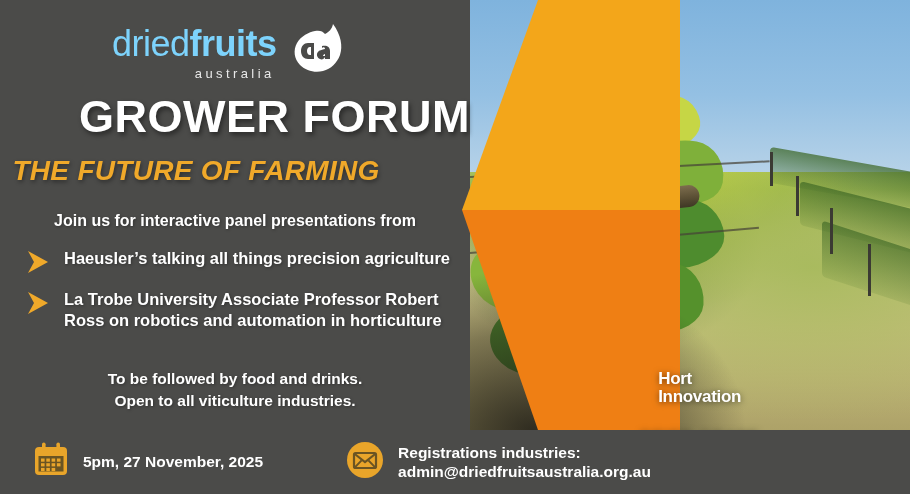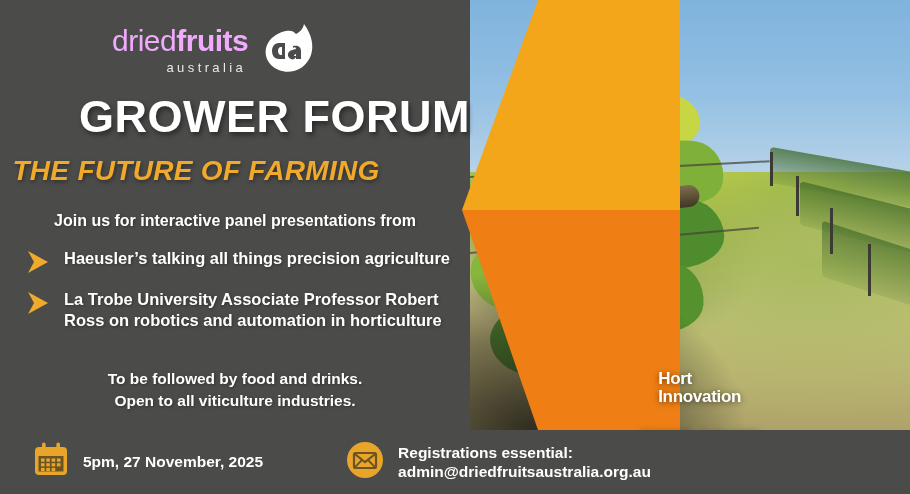--- a/index.html
+++ b/index.html
@@ -62,21 +62,21 @@
 
   
   .chev{position:absolute;left:420px;top:0;width:260px;height:430px;}
   .chev svg{display:block;}
 
   
   .left{position:absolute;left:0;top:0;width:470px;height:430px;}
 
   .logo{position:absolute;left:112px;top:26px;display:flex;align-items:flex-start;gap:14px;}
   .wordmark{display:flex;flex-direction:column;align-items:flex-end;line-height:1;}
-  .wm-top{font-size:30px;color:#f0abfc;letter-spacing:-.5px;white-space:nowrap;}
+  .wm-top{font-size:36px;color:#7dd3fc;letter-spacing:-.5px;white-space:nowrap;}
   .wm-top .thin{font-weight:300;}
   .wm-top .bold{font-weight:700;}
   .wm-sub{font-size:13px;font-weight:300;color:#e9e9e9;letter-spacing:3.4px;margin-top:5px;margin-right:2px;}
   .logo-mark{width:56px;height:56px;margin-top:-4px;}
 
   .headline{
     position:absolute;left:0;top:94px;width:470px;text-align:right;
     font-size:45px;font-weight:700;color:#ffffff;letter-spacing:.5px;
     font-stretch:condensed;line-height:1;
     text-shadow:2px 3px 5px rgba(0,0,0,.45);
@@ -270,19 +270,19 @@
     <div class="fitem f-mail">
       <span class="ficon">
         <svg width="40" height="40" viewBox="0 0 40 40" aria-hidden="true">
           <circle cx="20" cy="20" r="18" fill="#e9a52a"></circle>
           <rect x="9" y="13" width="22" height="15" rx="1.5" fill="none" stroke="#6a5423" stroke-width="2.2"></rect>
           <path d="M9.8 14 L20 22.2 L30.2 14" fill="none" stroke="#6a5423" stroke-width="2.2"></path>
           <path d="M9.8 27.4 L16.6 20.4 M30.2 27.4 L23.4 20.4" fill="none" stroke="#6a5423" stroke-width="2"></path>
         </svg>
       </span>
       <span class="ftext">
-        <div>Registrations essential:</div>
+        <div>Registrations industries:</div>
         <div>admin@driedfruitsaustralia.org.au</div>
       </span>
     </div>
 
   </div>
 </div>
 
 </body></html>

